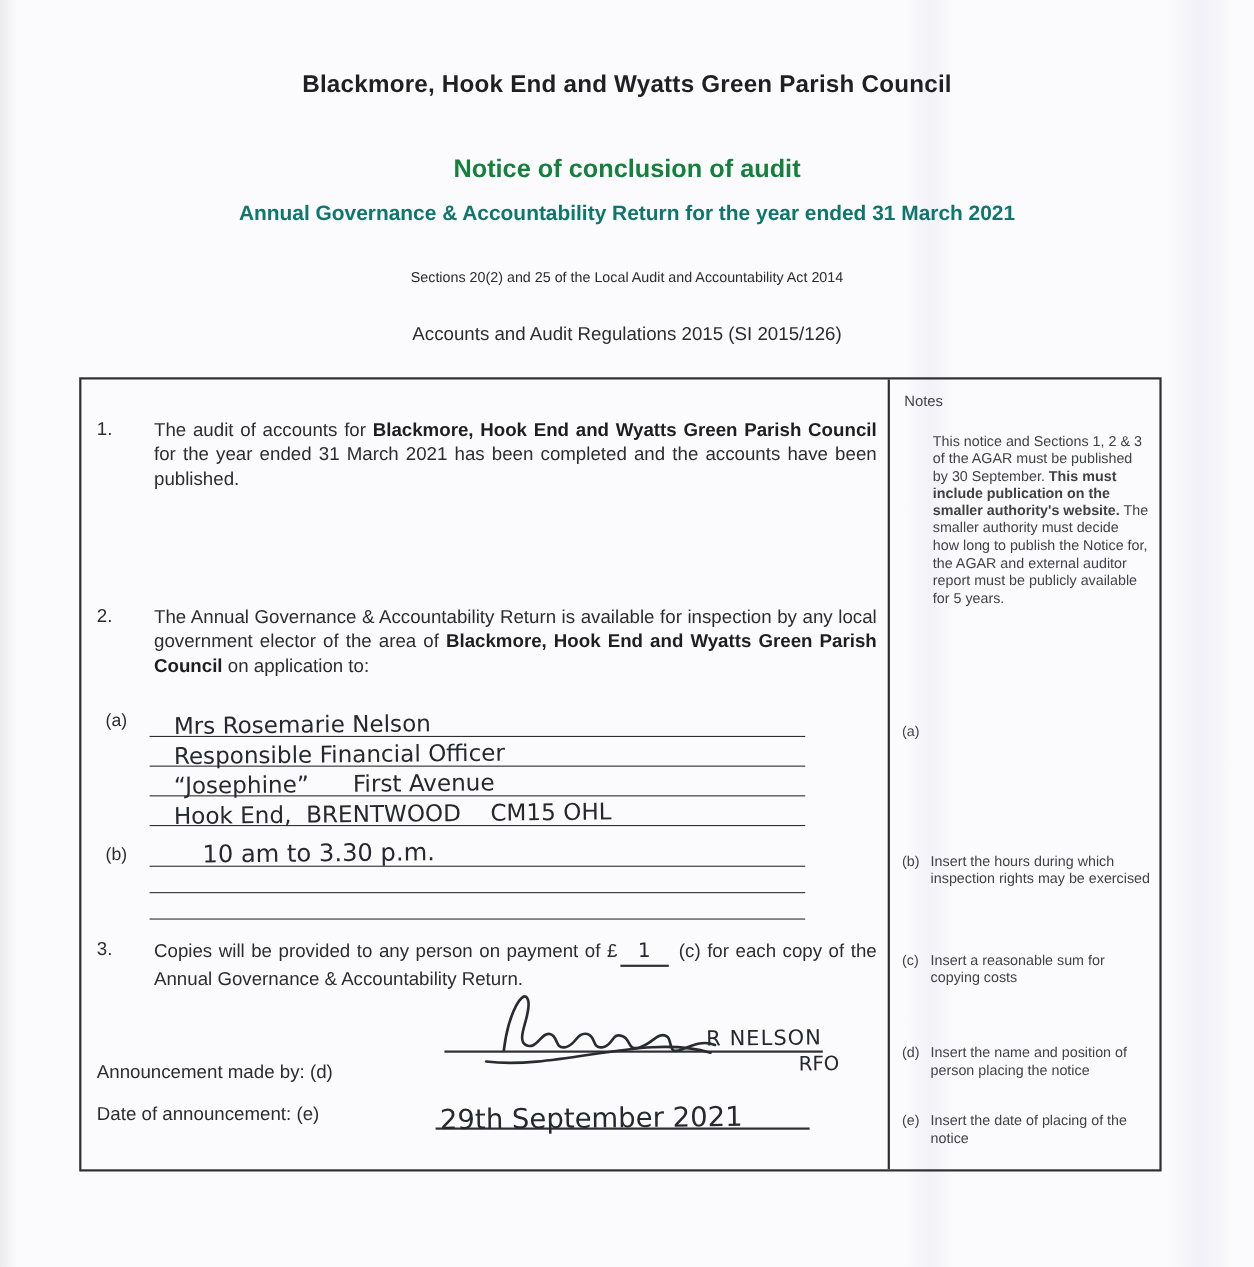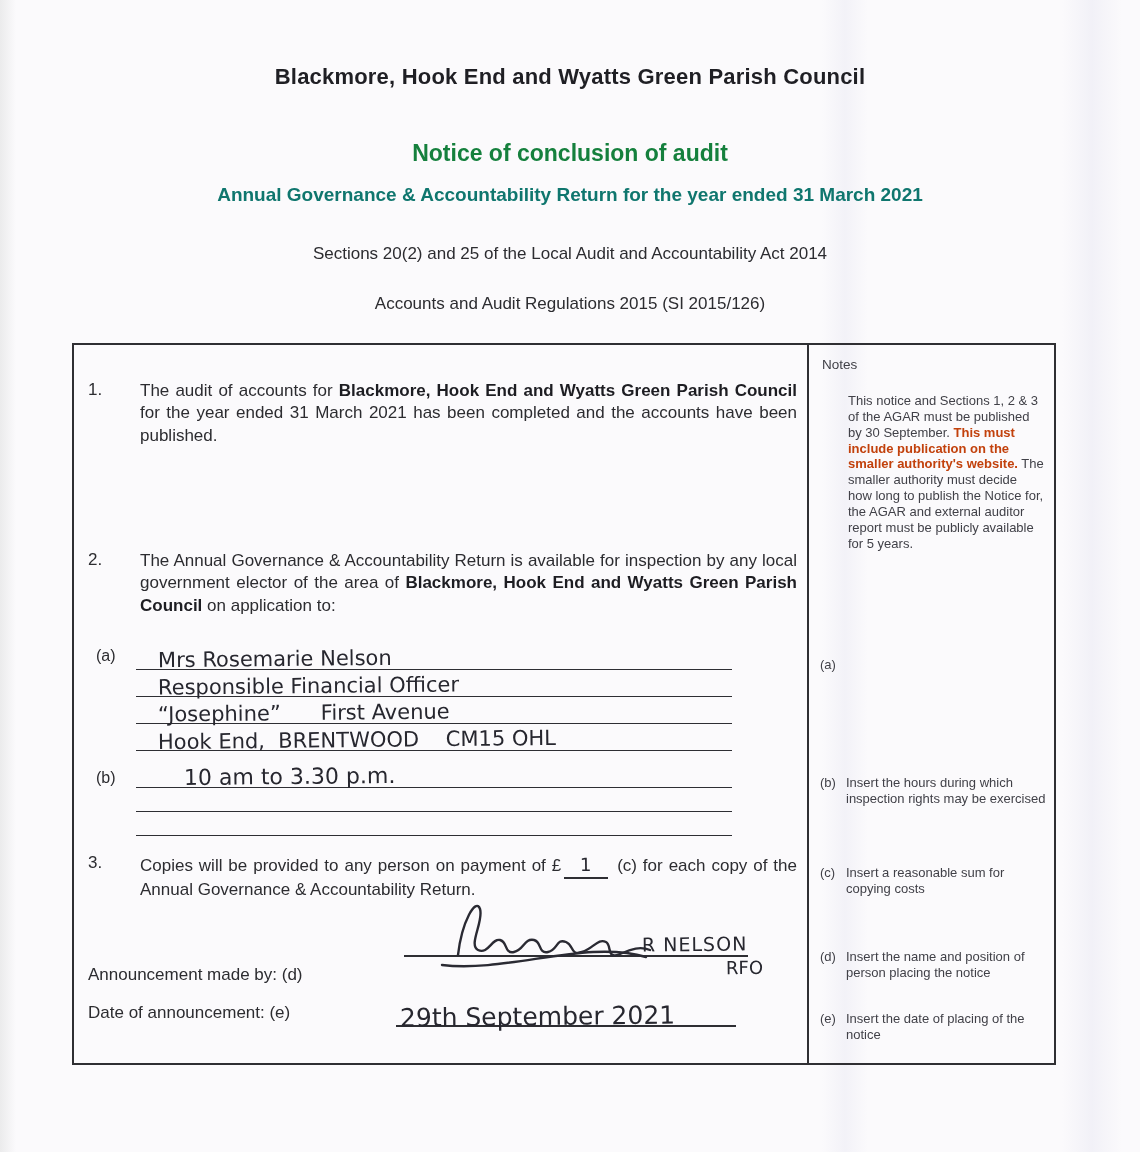--- a/index.html
+++ b/index.html
@@ -12,21 +12,21 @@
     background:linear-gradient(90deg,#ebebec,rgba(251,250,252,0));}
   .scan-streak{position:absolute;top:0;height:100%;pointer-events:none;}
   .streak1{left:822px;width:46px;background:linear-gradient(90deg,rgba(205,205,228,0),rgba(205,205,228,.18),rgba(205,205,228,0));}
   .streak2{left:1062px;width:60px;background:linear-gradient(90deg,rgba(205,205,228,0),rgba(208,208,230,.22),rgba(205,205,228,0));}
 
   
   .hdr{position:absolute;left:0;width:1140px;text-align:center;}
   .council-title{top:64px;font-size:22px;font-weight:700;color:#1f1f24;letter-spacing:.2px;}
   .notice-title{top:140px;font-size:23px;font-weight:700;color:#15803d;}
   .agar-title{top:184px;font-size:19px;font-weight:700;color:#0f766e;}
-  .legal-1{top:244px;font-size:17px;}
+  .legal-1{top:244px;font-size:13px;}
   .legal-2{top:294px;font-size:17px;}
 
   
   .main-box{position:absolute;left:72px;top:343px;width:984px;height:722px;
     border:2px solid #2f2f33;box-sizing:border-box;}
   .divider{position:absolute;left:733px;top:0;width:0;height:100%;border-left:2px solid #2f2f33;}
 
   .item{position:absolute;display:flex;}
   .item .num{width:52px;margin-left:14px;font-size:17px;flex:0 0 auto;}
   .item .itxt{width:657px;font-size:17px;line-height:1.32;text-align:justify;}
@@ -59,21 +59,21 @@
   .sig-role{position:absolute;left:322px;top:60px;font-size:18px;}
 
   .date-label{position:absolute;left:14px;top:658px;font-size:17px;}
   .date-area{position:absolute;left:322px;top:640px;width:340px;height:40px;border-bottom:2px solid #2e2e33;}
   .date-hand{position:absolute;left:4px;bottom:-6px;font-size:25px;}
 
   
   .notes{position:absolute;left:735px;top:0;width:278px;height:718px;font-size:13px;color:#414148;}
   .notes-header{position:absolute;left:13px;top:12px;font-size:13.5px;}
   .note-main{position:absolute;left:39px;top:48px;width:196px;line-height:1.22;}
-  .note-main b{color:#c2410c;}
+  .note-main b{color:#404040;}
   .note-item{position:absolute;left:11px;display:flex;width:226px;line-height:1.22;}
   .note-item .nlabel{flex:0 0 26px;}
   .note-item .ntext{flex:1;}
   #note-a{top:312px;}
   #note-b{top:430px;}
   #note-c{top:520px;}
   #note-d{top:604px;}
   #note-e{top:666px;}
 </style>
 </head>

